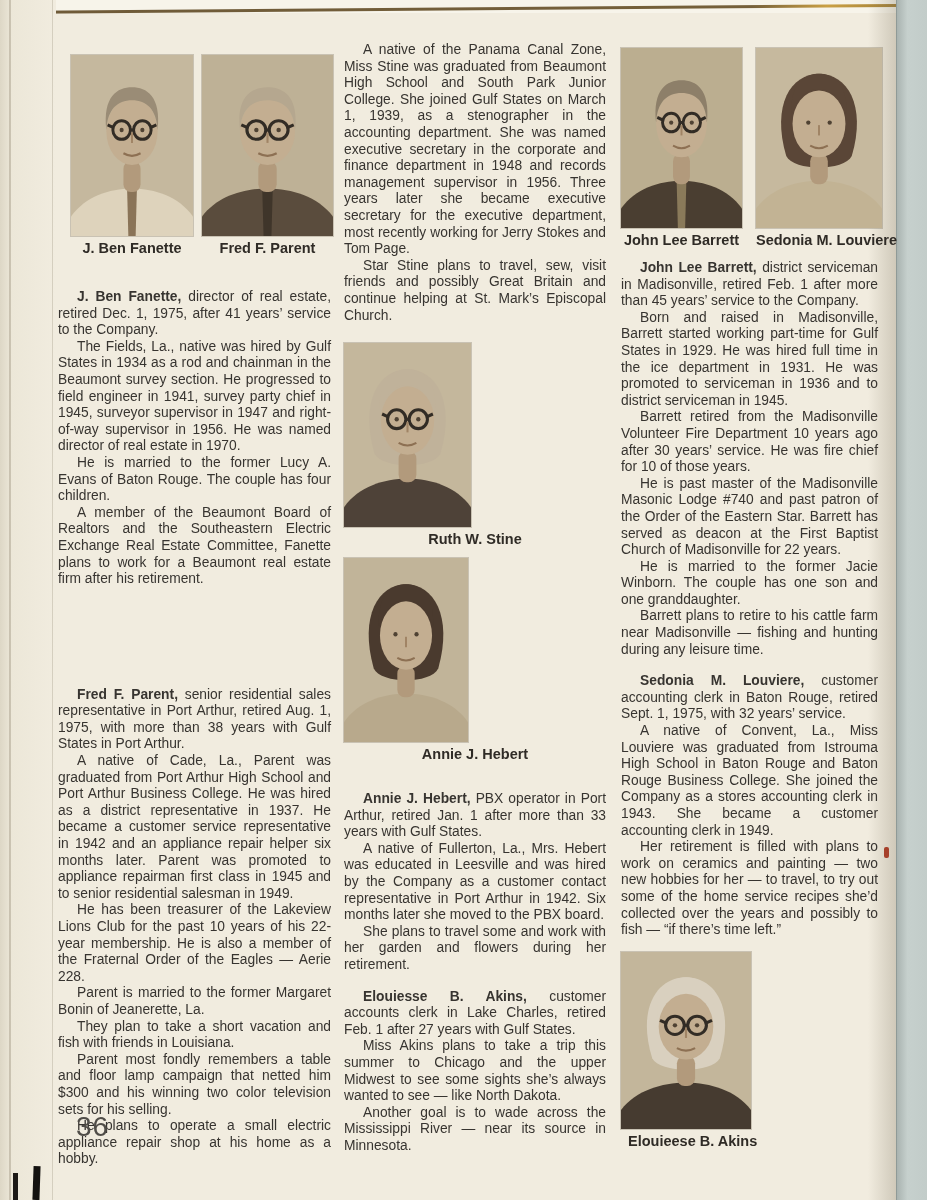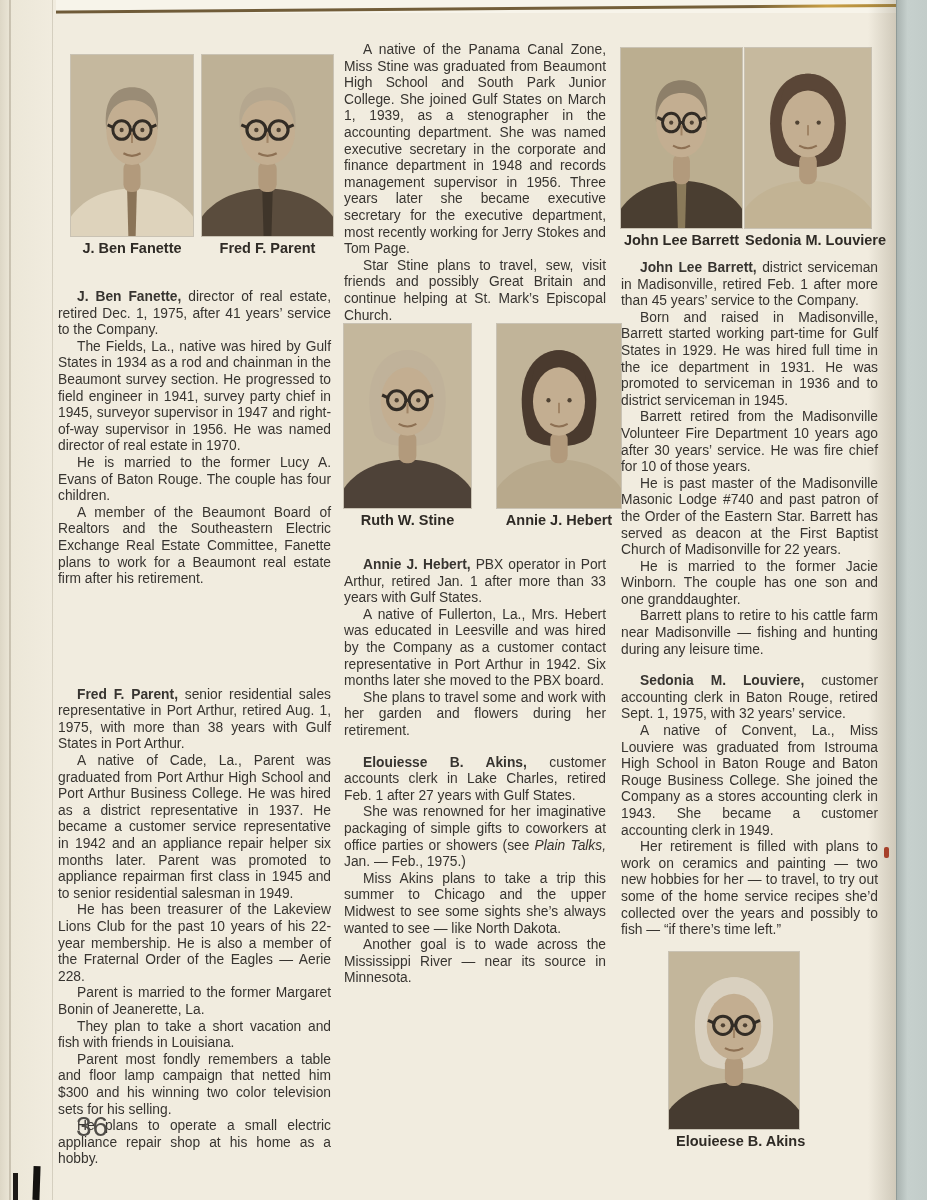--- a/index.html
+++ b/index.html
@@ -138,21 +138,21 @@
     <p class="para"><span>Parent is married to the former Margaret Bonin of Jeanerette, La.</span></p>
     <p class="para"><span>They plan to take a short vacation and fish with friends in Louisiana.</span></p>
     <p class="para"><span>Parent most fondly remembers a table and floor lamp campaign that netted him $300 and his winning two color television sets for his selling.</span></p>
     <p class="para"><span>He plans to operate a small electric appliance repair shop at his home as a hobby.</span></p>
   </div>
 
   <div class="col col-2">
     <p class="para"><span>A native of the Panama Canal Zone, Miss Stine was graduated from Beaumont High School and South Park Junior College. She joined Gulf States on March 1, 1939, as a stenographer in the accounting department. She was named executive secretary in the corporate and finance department in 1948 and records management supervisor in 1956. Three years later she became executive secretary for the executive department, most recently working for Jerry Stokes and Tom Page.</span></p>
     <p class="para"><span>Star Stine plans to travel, sew, visit friends and possibly Great Britain and continue helping at St. Mark’s Episcopal Church.</span></p>
 
-    <div class="photo-row" style="margin-top:0; gap:26px;">
+    <div class="photo-row" style="margin-top:19px; gap:10px;flex-direction:column;">
       <figure>
         <div class="photo" style="width:127px;height:184px;">
             <svg viewBox="0 0 100 140" preserveAspectRatio="none">
               <rect width="100" height="140" fill="#ccbfa4"></rect>
               <rect width="100" height="140" fill="#6a5b45" opacity="0.08"></rect>
               <path d="M24,84 C12,44 28,20 50,20 C72,20 88,44 76,84 C70,96 30,96 24,84 Z" fill="#c0b29a"></path>
               <path d="M-8,140 C2,112 26,104 50,103 C74,104 98,112 108,140 Z" fill="#4e4238"></path>
               <rect x="43" y="82" width="14" height="24" rx="6" fill="#b29a7c"></rect>
               <ellipse cx="50" cy="59" rx="21" ry="26" fill="#c3ae91"></ellipse>
               <path d="M28,52 C27,26 40,20 50,20 C60,20 73,26 72,52 C66,38 60,32 50,32 C40,32 34,38 28,52 Z" fill="#c0b29a"></path>
@@ -189,27 +189,26 @@
           </div>
         <figcaption>Annie J. Hebert</figcaption>
       </figure>
     </div>
 
     <p class="para" style="margin-top:28px;"><span class="b">Annie J. Hebert,</span><span> PBX operator in Port Arthur, retired Jan. 1 after more than 33 years with Gulf States.</span></p>
     <p class="para"><span>A native of Fullerton, La., Mrs. Hebert was educated in Leesville and was hired by the Company as a customer contact representative in Port Arthur in 1942. Six months later she moved to the PBX board.</span></p>
     <p class="para"><span>She plans to travel some and work with her garden and flowers during her retirement.</span></p>
 
     <p class="para section"><span class="b">Elouiesse B. Akins,</span><span> customer accounts clerk in Lake Charles, retired Feb. 1 after 27 years with Gulf States.</span></p>
-    <p class="para"><span>She was renowned for her imaginative packaging of simple gifts to coworkers at office parties or showers (see </span><span class="i">Plain Talks,</span><span> Jan. — Feb., 1975.)</span></p>
     <p class="para"><span>Miss Akins plans to take a trip this summer to Chicago and the upper Midwest to see some sights she’s always wanted to see — like North Dakota.</span></p>
     <p class="para"><span>Another goal is to wade across the Mississippi River — near its source in Minnesota.</span></p>
   </div>
 
   <div class="col col-3">
-    <div class="photo-row" style="gap:3px;">
+    <div class="photo-row" style="gap:14px;">
       <figure>
         <div class="photo" style="width:121px;height:180px;">
             <svg viewBox="0 0 100 140" preserveAspectRatio="none">
               <rect width="100" height="140" fill="#c3b697"></rect>
               <rect width="100" height="140" fill="#6a5b45" opacity="0.08"></rect>
               <path d="M-8,140 C2,112 26,104 50,103 C74,104 98,112 108,140 Z" fill="#4a3e31"></path>
               <polygon points="46,104 54,104 53,140 47,140" fill="#8a7a5a"></polygon>
               <rect x="43" y="82" width="14" height="24" rx="6" fill="#b29a7c"></rect>
               <ellipse cx="50" cy="59" rx="21" ry="26" fill="#c3ae91"></ellipse>
               <path d="M29,58 C26,32 38,25 50,25 C62,25 74,32 71,58 C70,42 62,35 50,35 C38,35 30,42 29,58 Z" fill="#8d7f69"></path>
@@ -252,21 +251,21 @@
     <p class="para"><span>Born and raised in Madisonville, Barrett started working part-time for Gulf States in 1929. He was hired full time in the ice department in 1931. He was promoted to serviceman in 1936 and to district serviceman in 1945.</span></p>
     <p class="para"><span>Barrett retired from the Madisonville Volunteer Fire Department 10 years ago after 30 years’ service. He was fire chief for 10 of those years.</span></p>
     <p class="para"><span>He is past master of the Madisonville Masonic Lodge #740 and past patron of the Order of the Eastern Star. Barrett has served as deacon at the First Baptist Church of Madisonville for 22 years.</span></p>
     <p class="para"><span>He is married to the former Jacie Winborn. The couple has one son and one granddaughter.</span></p>
     <p class="para"><span>Barrett plans to retire to his cattle farm near Madisonville — fishing and hunting during any leisure time.</span></p>
 
     <p class="para section"><span class="b">Sedonia M. Louviere,</span><span> customer accounting clerk in Baton Rouge, retired Sept. 1, 1975, with 32 years’ service.</span></p>
     <p class="para"><span>A native of Convent, La., Miss Louviere was graduated from Istrouma High School in Baton Rouge and Baton Rouge Business College. She joined the Company as a stores accounting clerk in 1943. She became a customer accounting clerk in 1949.</span></p>
     <p class="para"><span>Her retirement is filled with plans to work on ceramics and painting — two new hobbies for her — to travel, to try out some of the home service recipes she’d collected over the years and possibly to fish — “if there’s time left.”</span></p>
 
-    <figure style="margin-top:13px;margin-left:48px;">
+    <figure style="margin-top:13px;">
       <div class="photo" style="width:130px;height:177px;">
           <svg viewBox="0 0 100 140" preserveAspectRatio="none">
             <rect width="100" height="140" fill="#cbbea3"></rect>
             <rect width="100" height="140" fill="#6a5b45" opacity="0.08"></rect>
             <path d="M24,84 C12,44 28,20 50,20 C72,20 88,44 76,84 C70,96 30,96 24,84 Z" fill="#d9d0bf"></path>
             <path d="M-8,140 C2,112 26,104 50,103 C74,104 98,112 108,140 Z" fill="#463b30"></path>
             <rect x="43" y="82" width="14" height="24" rx="6" fill="#b29a7c"></rect>
             <ellipse cx="50" cy="59" rx="21" ry="26" fill="#c3ae91"></ellipse>
             <path d="M28,52 C27,26 40,20 50,20 C60,20 73,26 72,52 C66,38 60,32 50,32 C40,32 34,38 28,52 Z" fill="#d9d0bf"></path>
             <circle cx="41.5" cy="58" r="1.7" fill="#4f4233"></circle>

